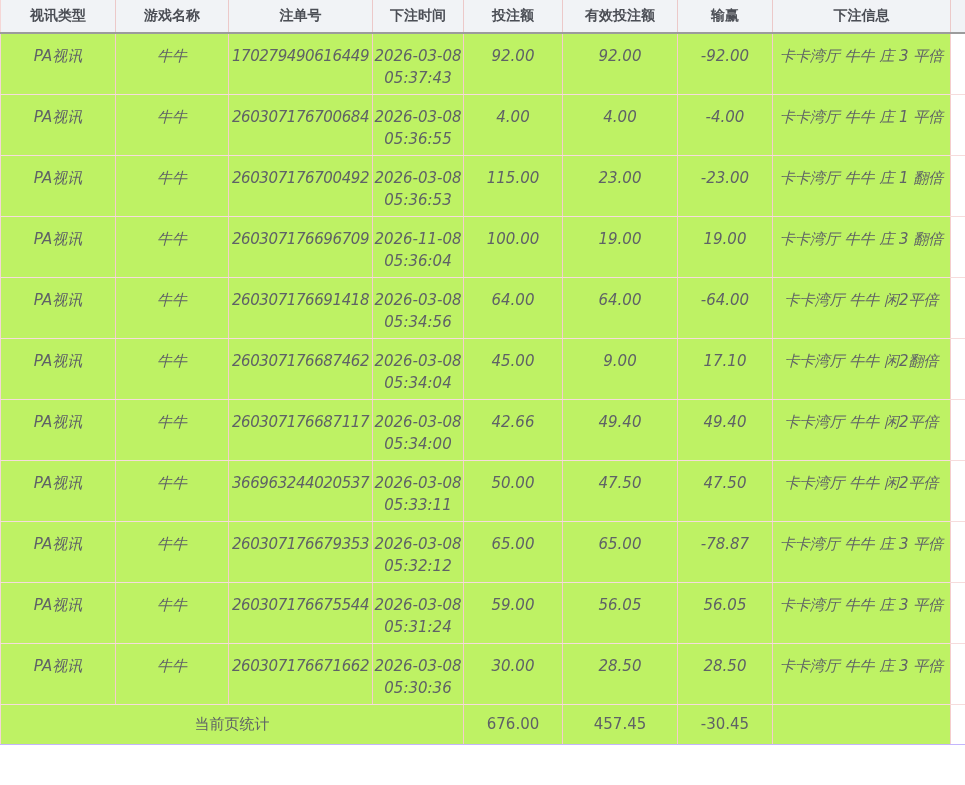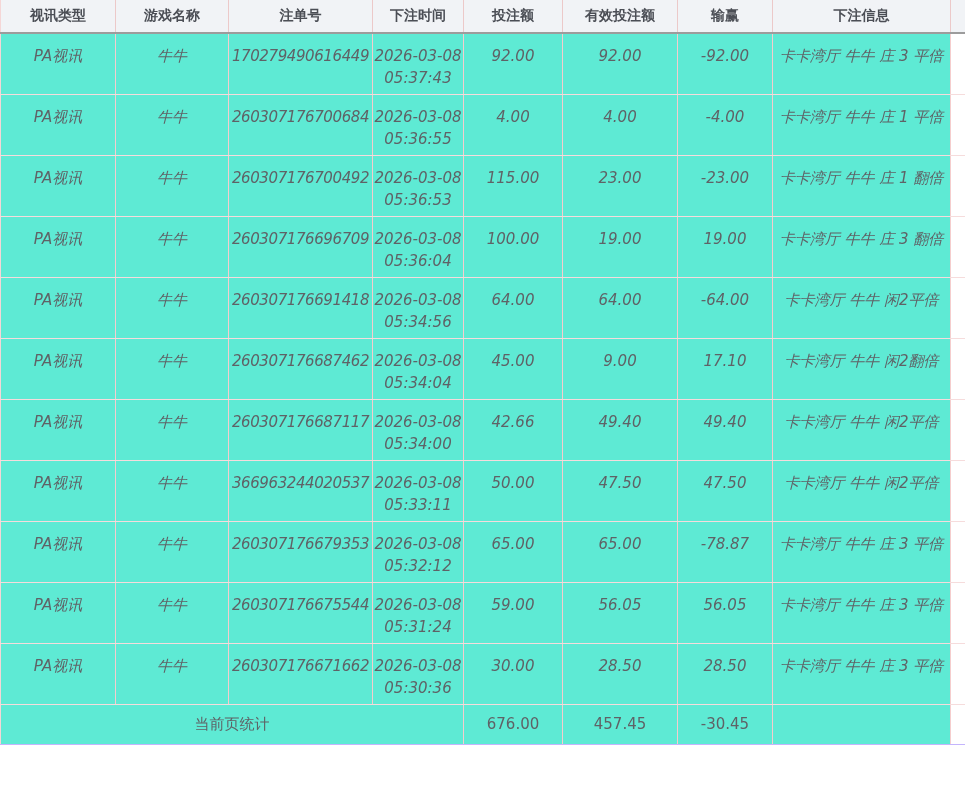--- a/index.html
+++ b/index.html
@@ -1,18 +1,18 @@
 <!DOCTYPE html>
 <html><head>
 <meta charset="utf-8">
 <style>
   html,body{margin:0;padding:0;background:#fff;}
   body{font-family:"DejaVu Sans","Liberation Sans",sans-serif;}
   .table-wrap{width:965px;}
-  table{width:965px;border-collapse:collapse;table-layout:fixed;background:#5eead4;}
+  table{width:965px;border-collapse:collapse;table-layout:fixed;background:#bef264;}
   table{border-left:1px solid #f5d6d6;}
   th{
     background:#f1f3f6;
     color:#4b4e55;
     font-size:14px;
     font-weight:bold;
     height:33px;
     text-align:center;
     vertical-align:middle;
     border-right:1px solid #ecc9c9;
@@ -110,21 +110,21 @@
     <td class="cell-valid">23.00</td>
     <td class="cell-winloss">-23.00</td>
     <td class="cell-info">卡卡湾厅 牛牛 庄 1 翻倍</td>
     <td class="edge-col"></td>
   </tr>
 
   <tr>
     <td class="cell-video-type">PA视讯</td>
     <td class="cell-game-name">牛牛</td>
     <td class="cell-bet-id">260307176696709</td>
-    <td class="cell-time">2026-03-08 05:36:04</td>
+    <td class="cell-time">2026-11-08 05:36:04</td>
     <td class="cell-amount">100.00</td>
     <td class="cell-valid">19.00</td>
     <td class="cell-winloss">19.00</td>
     <td class="cell-info">卡卡湾厅 牛牛 庄 3 翻倍</td>
     <td class="edge-col"></td>
   </tr>
 
   <tr>
     <td class="cell-video-type">PA视讯</td>
     <td class="cell-game-name">牛牛</td>

